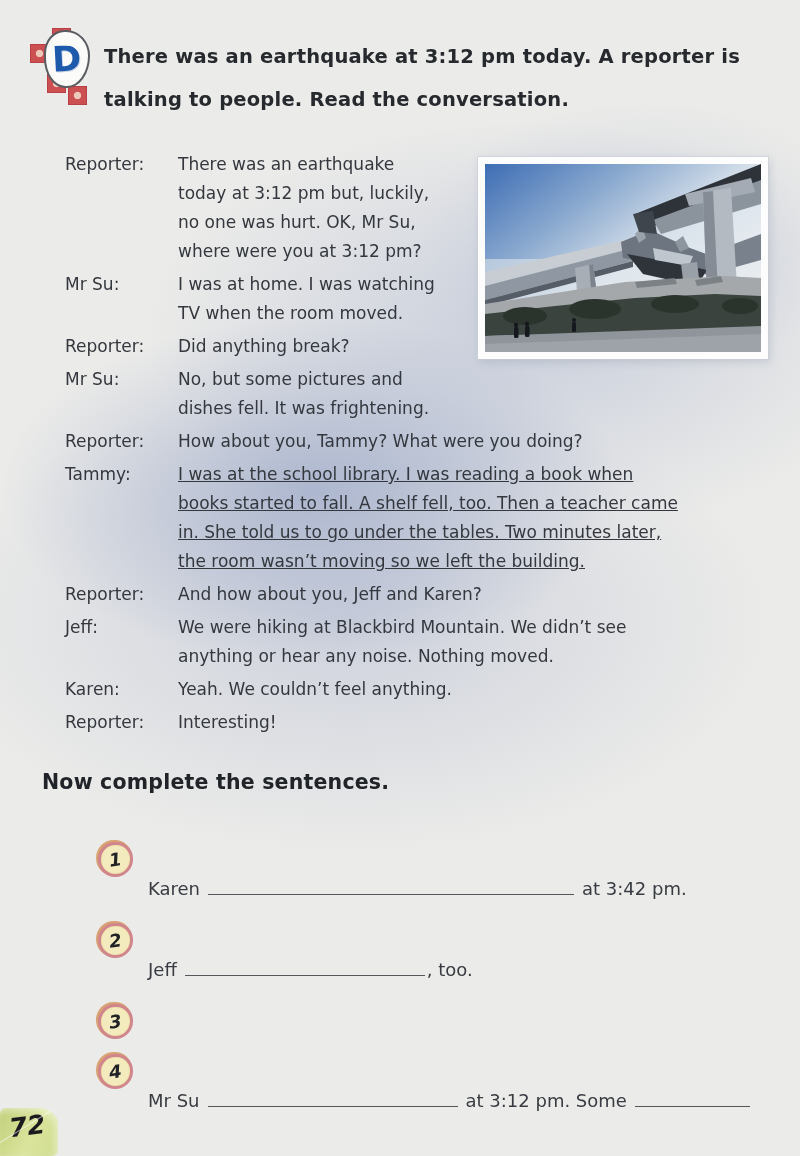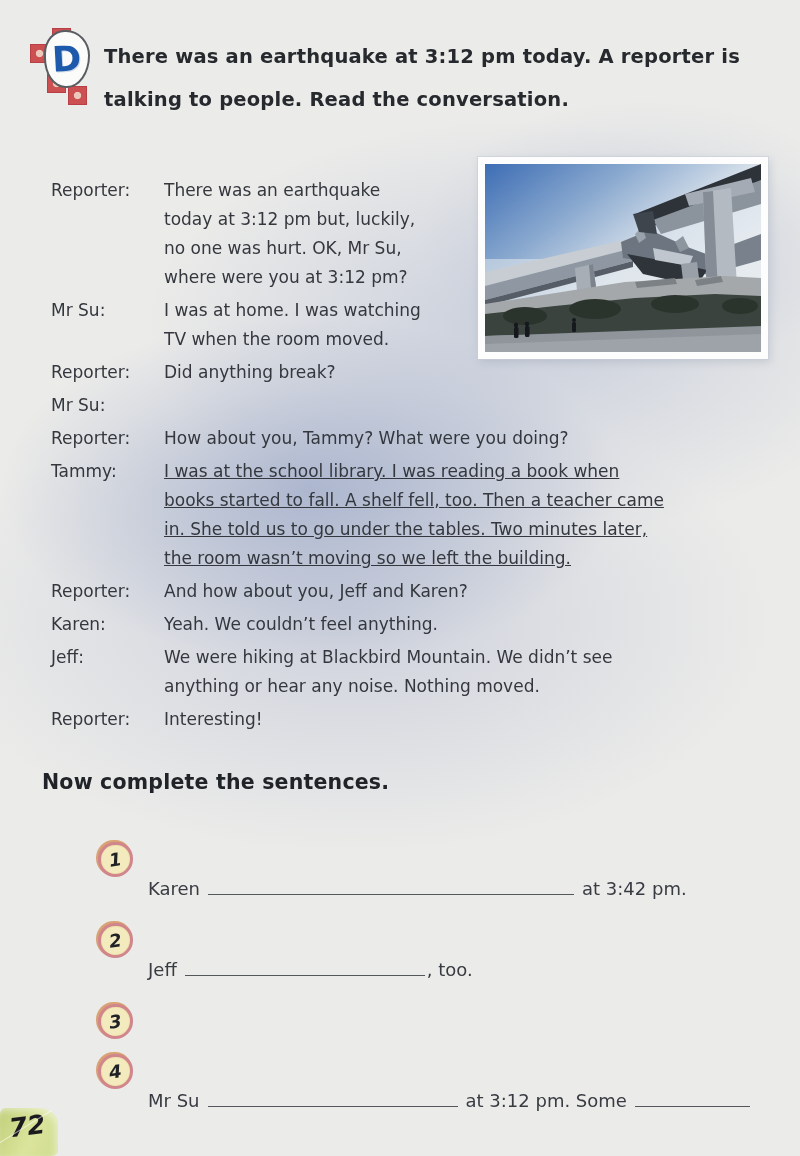--- a/index.html
+++ b/index.html
@@ -47,21 +47,21 @@
 
   
   .photo-frame {
     position:absolute; left:478px; top:157px; margin:0; padding:7px;
     background:#fdfdfd;
     box-shadow:0 0 0 1px rgba(200,205,215,.6), 2px 3px 8px rgba(120,130,150,.25);
   }
   .photo-frame svg { display:block; }
 
   
-  .conversation { position:absolute; left:51px; top:150px; width:702px;margin-top:26px; }
+  .conversation { position:absolute; left:65px; top:150px; width:702px; }
   .entry { display:flex; margin-bottom:4px; }
   .speaker { flex:none; width:113px; font-size:17px; line-height:29px; }
   .dtext { font-size:17px; line-height:29px; white-space:pre-line; }
   .tw540 { max-width:545px;text-decoration:underline; }
   .tw470 { max-width:475px; }
 
   
   .ex-heading {
     position:absolute; left:42px; top:770px; margin:0;
     font-size:20.5px; font-weight:700; color:#202327; letter-spacing:.2px;text-align:right;
@@ -193,44 +193,46 @@
       <span class="speaker">Mr Su:</span>
       <span class="dtext">I was at home. I was watching
 TV when the room moved.</span>
     </div>
     <div class="entry">
       <span class="speaker">Reporter:</span>
       <span class="dtext">Did anything break?</span>
     </div>
     <div class="entry">
       <span class="speaker">Mr Su:</span>
+      <span class="dtext">No, but some pictures and
+dishes fell. It was frightening.</span>
     </div>
     <div class="entry">
       <span class="speaker">Reporter:</span>
       <span class="dtext">How about you, Tammy? What were you doing?</span>
     </div>
     <div class="entry">
       <span class="speaker">Tammy:</span>
       <span class="dtext tw540">I was at the school library. I was reading a book when
 books started to fall. A shelf fell, too. Then a teacher came
 in. She told us to go under the tables. Two minutes later,
 the room wasn’t moving so we left the building.</span>
     </div>
     <div class="entry">
       <span class="speaker">Reporter:</span>
       <span class="dtext">And how about you, Jeff and Karen?</span>
     </div>
     <div class="entry">
-      <span class="speaker">Karen:</span>
-      <span class="dtext">Yeah. We couldn’t feel anything.</span>
-    </div>
-    <div class="entry">
       <span class="speaker">Jeff:</span>
       <span class="dtext tw470">We were hiking at Blackbird Mountain. We didn’t see
 anything or hear any noise. Nothing moved.</span>
+    </div>
+    <div class="entry">
+      <span class="speaker">Karen:</span>
+      <span class="dtext">Yeah. We couldn’t feel anything.</span>
     </div>
     <div class="entry">
       <span class="speaker">Reporter:</span>
       <span class="dtext">Interesting!</span>
     </div>
   </section>
 
   <h2 class="ex-heading">Now complete the sentences.</h2>
 
   <section class="exercise">

